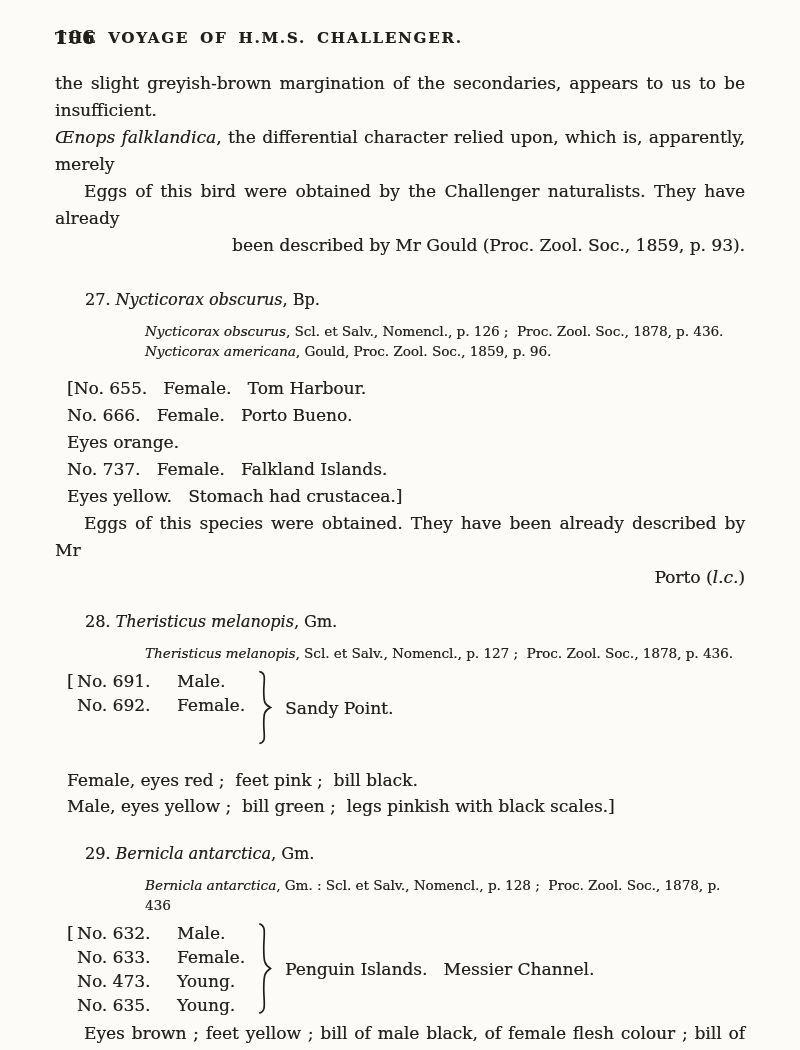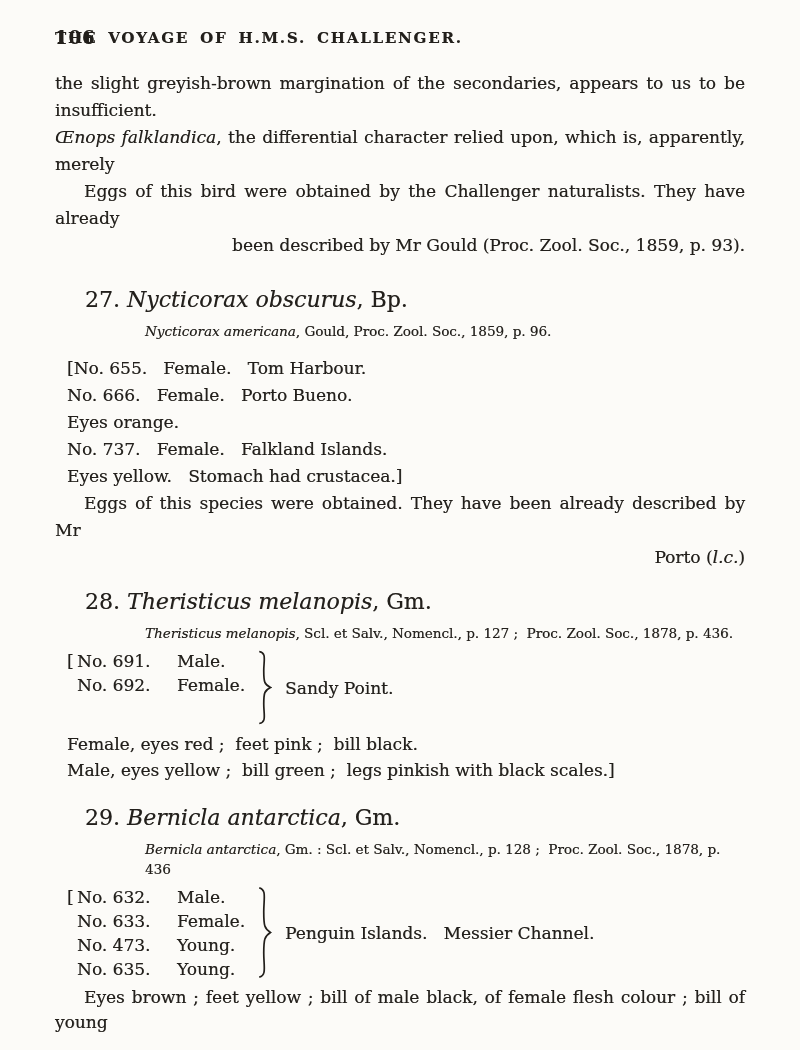--- a/index.html
+++ b/index.html
@@ -22,21 +22,21 @@
   
   .line  { line-height: 27px; text-align: right; }
   .jline { text-align: justify; text-align-last: justify; }
   .ind   { text-indent: 29px; }
   .it    { font-style: italic; }
 
   
   .sect-27 { margin-top: 28px; }
   .sect-28 { margin-top: 18px; }
   .sect-29 { margin-top: 22px; }
-  .sec-h { margin-left: 30px; font-size: 22px; line-height: 26px; }
+  .sec-h { margin-left: 30px; font-size: 16px; line-height: 26px; }
   .sec-h .sp { font-style: italic; }
 
   
   .cites { margin: 8px 0 0 90px; font-size: 13.5px; }
   .cite  { line-height: 20px; white-space: pre-wrap; }
 
   
   .specs { margin: 14px 0 0 12px; }
   .spec  { line-height: 27px; white-space: pre-wrap; }
 
@@ -46,21 +46,21 @@
   
   .group { display: flex; margin: 6px 0 4px 12px; line-height: 24px; }
   .grows { position: relative; margin-left: 10px; }
   .grow  { position: relative; white-space: pre-wrap; }
   .gbracket { position: absolute; left: -10px; top: 0; }
   .col-no { display: inline-block; width: 100px; }
   .brace { width: 15px; margin-left: 12px; align-self: stretch; padding: 1px 0 2px 0; }
   .brace svg { width: 100%; height: 100%; display: block; }
   .glabel { align-self: center; margin-left: 13px; white-space: pre-wrap; }
 
-  .notes { margin: 4px 0 0 12px; }
+  .notes { margin: 20px 0 0 12px; }
   .note  { line-height: 26px; white-space: pre-wrap; }
 
   .desc .line, .final .line { line-height: 25px; }
 </style>
 </head>
 <body>
 
 <div class="page">
 
   <div class="hdr">
@@ -71,20 +71,21 @@
   <div class="para">
     <div class="line jline">the slight greyish-brown margination of the secondaries, appears to us to be insufficient.</div>
     <div class="line jline"><span class="it">Œnops falklandica</span><span>, the differential character relied upon, which is, apparently, merely</span></div>
     <div class="line jline ind">Eggs of this bird were obtained by the Challenger naturalists.  They have already</div>
     <div class="line">been described by Mr Gould (Proc. Zool. Soc., 1859, p. 93).</div>
   </div>
 
   <div class="sect-27">
     <div class="sec-h"><span>27.</span>&nbsp;<span class="sp">Nycticorax obscurus</span><span>, Bp.</span></div>
     <div class="cites">
+      <div class="cite"><span class="it">Nycticorax obscurus</span><span>, Scl. et Salv., Nomencl., p. 126 ;  Proc. Zool. Soc., 1878, p. 436.</span></div>
       <div class="cite"><span class="it">Nycticorax americana</span><span>, Gould, Proc. Zool. Soc., 1859, p. 96.</span></div>
     </div>
     <div class="specs">
       <div class="spec">[No. 655.   Female.   Tom Harbour.</div>
       <div class="spec">No. 666.   Female.   Porto Bueno.</div>
       <div class="spec">Eyes orange.</div>
       <div class="spec">No. 737.   Female.   Falkland Islands.</div>
       <div class="spec">Eyes yellow.   Stomach had crustacea.]</div>
     </div>
     <div class="para">

